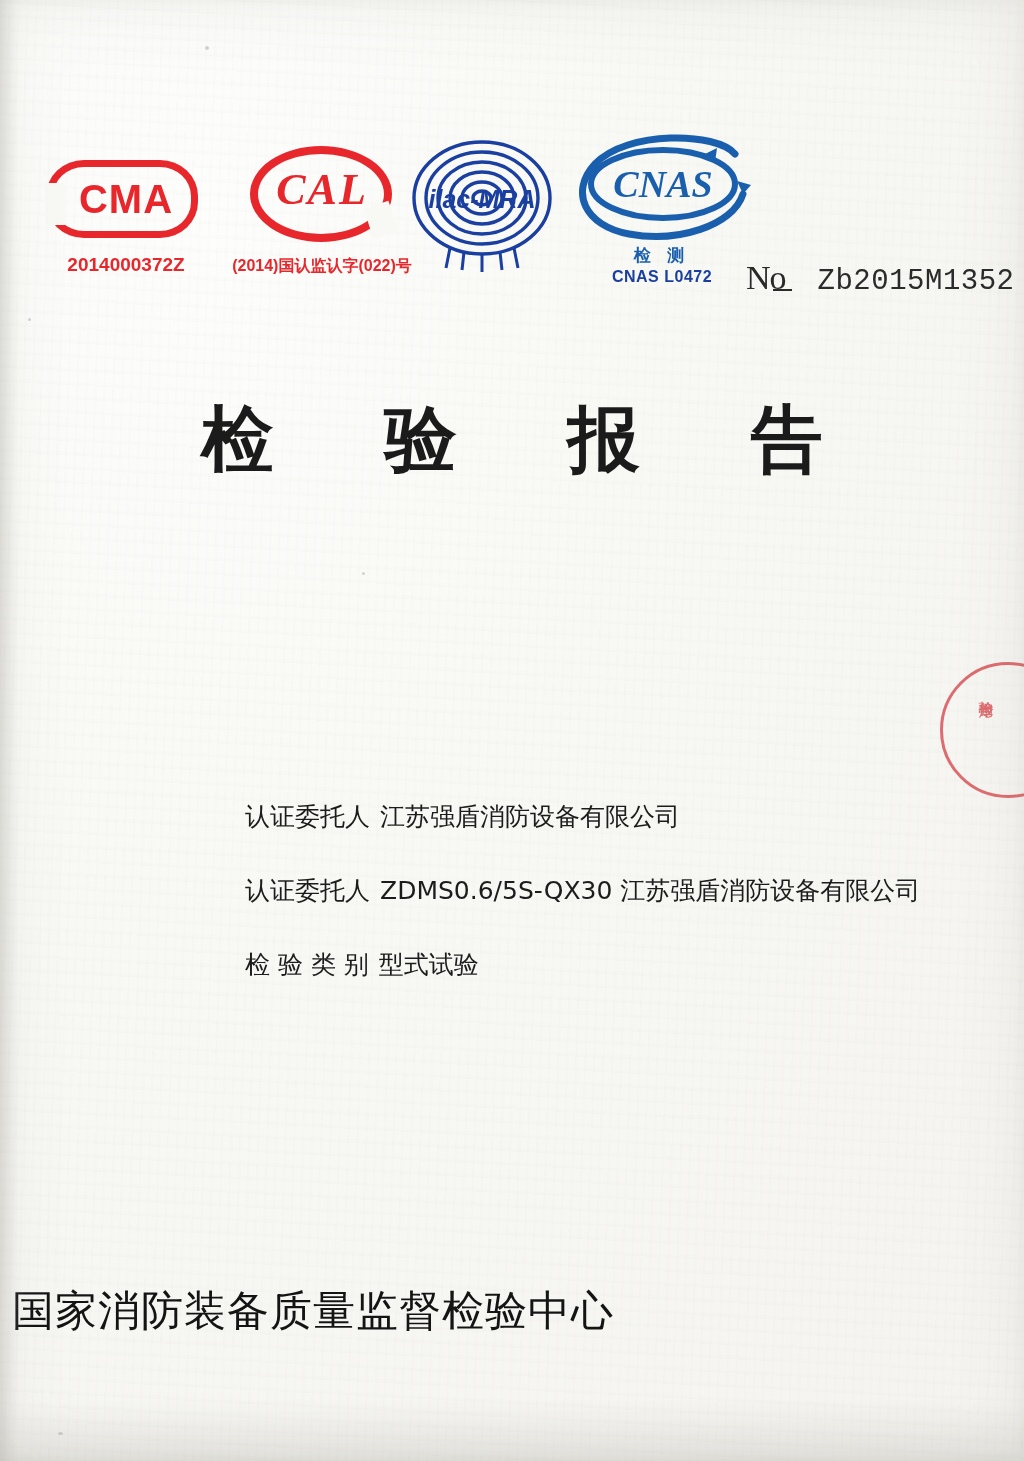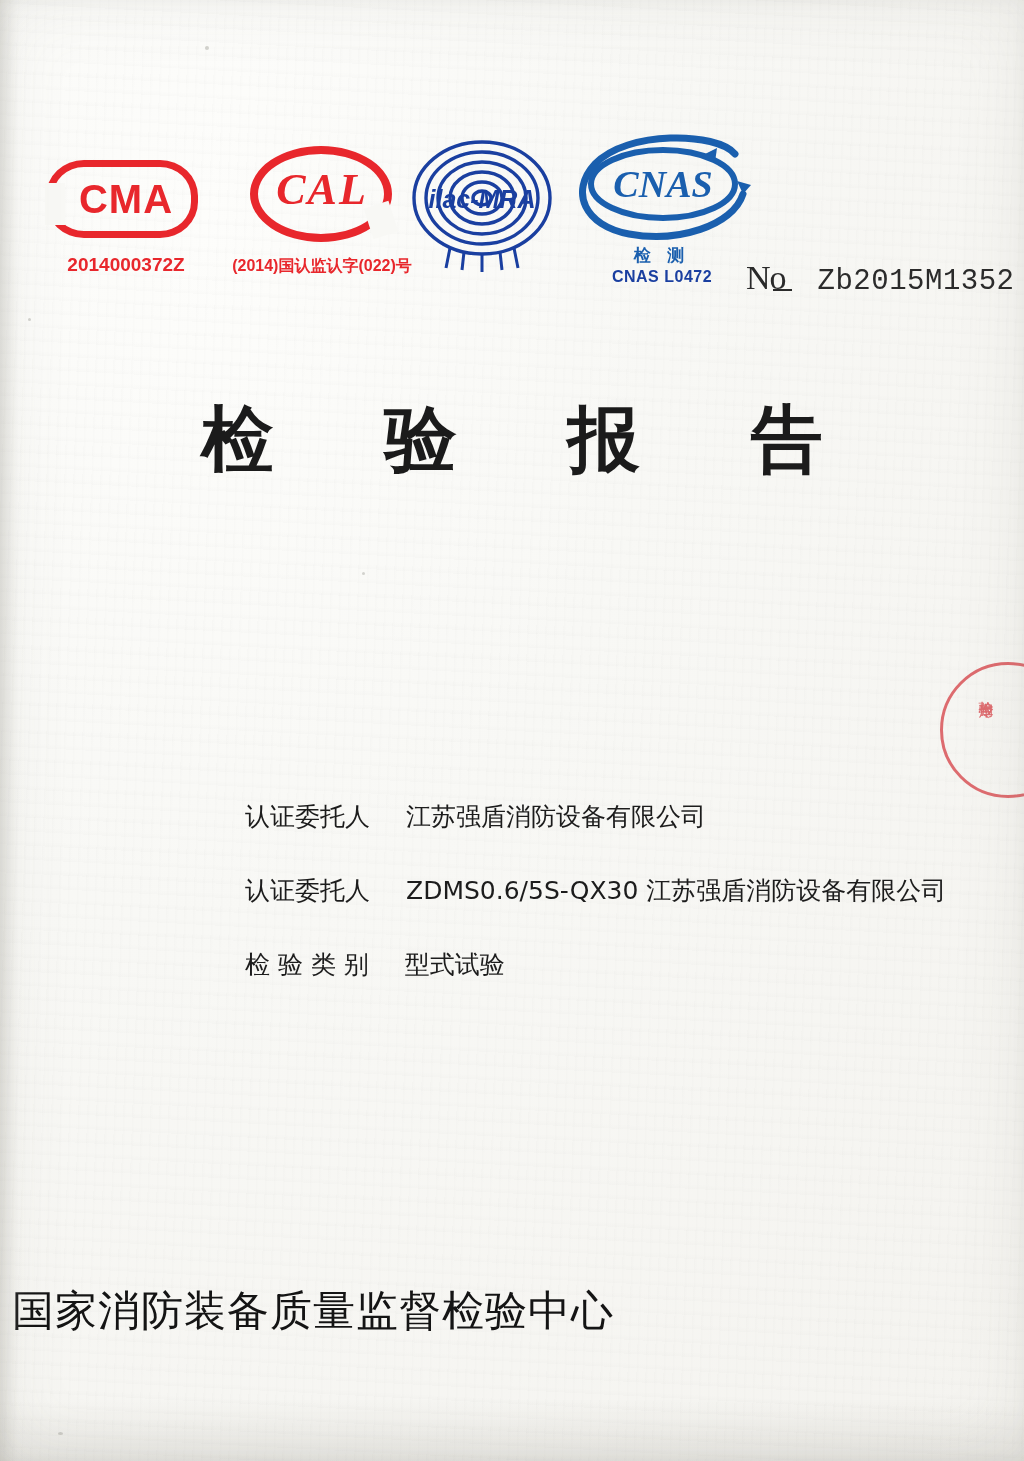--- a/index.html
+++ b/index.html
@@ -241,21 +241,21 @@
     align-items: baseline;
     margin-bottom: 41px;
     font-size: 25px;
     color: #1c1c1c;
     font-family: "DejaVu Sans", sans-serif;
   }
   .field-label {
     white-space: nowrap;
   }
   .field-value {
-    margin-left: 36px;
+    margin-left: 10px;
     white-space: nowrap;
   }
   .field-value.mono-lead {
     font-family: "DejaVu Sans", sans-serif;
   }
 
   
   .footer-org {
     position: absolute;
     top: 1283px;

